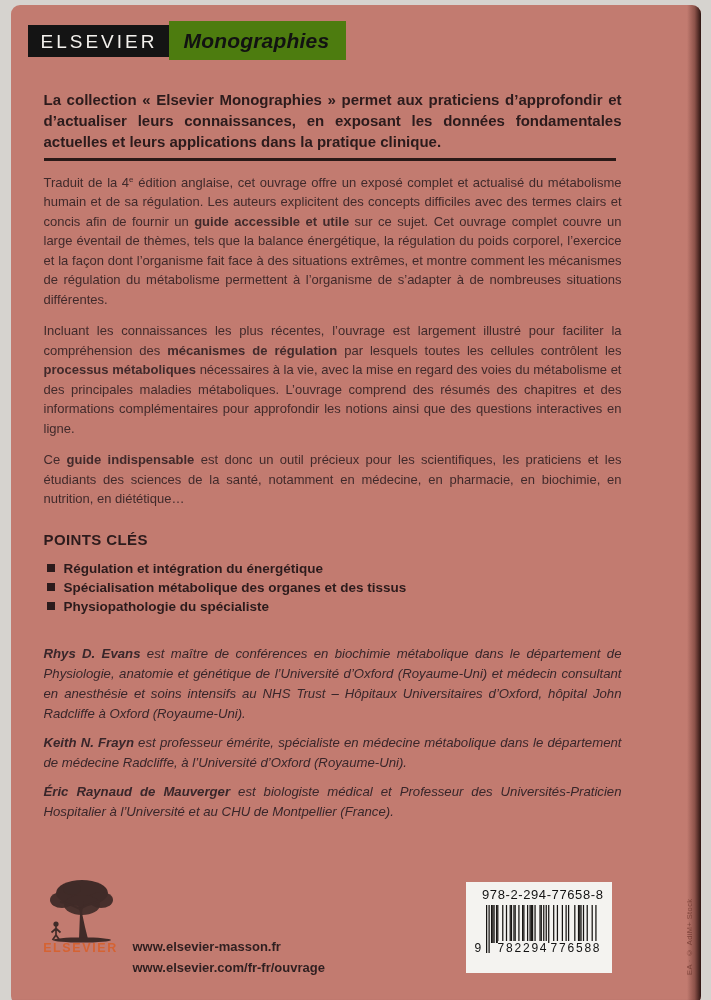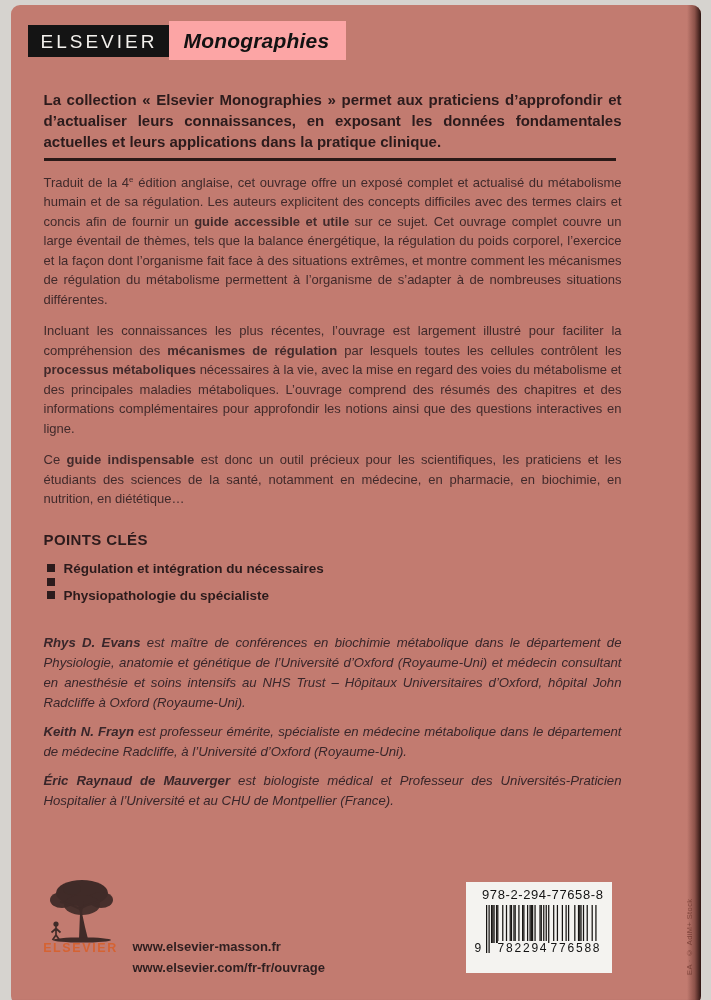--- a/index.html
+++ b/index.html
@@ -2,21 +2,21 @@
 <html><head>
 <meta charset="utf-8">
 <style>
   html,body{margin:0;padding:0;background:#d6d3cf;font-family:"Liberation Sans",sans-serif;}
   .cover{position:relative;width:690px;height:1000px;background:#c27b70;border-radius:9px;
          overflow:hidden;margin:5px auto;color:#3a2627;}
   
   .brandrow{position:absolute;top:16px;left:17px;display:flex;align-items:center;}
   .brand-black{background:#141414;color:#f3f1ed;font-size:19px;letter-spacing:3px;
                padding:7px 12px 6px 13px;line-height:1;}
-  .brand-white{background:#fca5a5;color:#121212;font-size:21px;font-weight:bold;font-style:italic;
+  .brand-white{background:#4d7c0f;color:#121212;font-size:21px;font-weight:bold;font-style:italic;
                padding:9px 17px 9px 14px;line-height:1;letter-spacing:0.2px;}
   
   .content{position:absolute;left:33px;top:84px;width:578px;}
   .intro{margin:0;font-size:15px;line-height:21px;font-weight:bold;color:#2c1b1c;text-align:justify;}
   .rule{height:2.5px;background:#2a1917;margin-top:6px;width:572px;}
   p.bodypara{margin:12px 0 0 0;font-size:13px;line-height:19.5px;color:#412a2b;text-align:justify;}
   p.bodypara:first-of-type{margin-top:14px;}
   sup{font-size:62%;line-height:0;}
   .points-title{margin:22px 0 0 0;font-size:15px;font-weight:bold;color:#2c1b1c;letter-spacing:0.4px;}
   ul.points{list-style:none;margin:11px 0 0 0;padding:0 0 0 3px;}
@@ -65,24 +65,25 @@
     <div class="rule"></div>
 
     <p class="bodypara"><span>Traduit de la 4</span><sup>e</sup><span> édition anglaise, cet ouvrage offre un exposé complet et actualisé du métabolisme humain et de sa régulation. Les auteurs explicitent des concepts difficiles avec des termes clairs et concis afin de fournir un </span><span style="font-weight: bold;">guide accessible et utile</span><span> sur ce sujet. Cet ouvrage complet couvre un large éventail de thèmes, tels que la balance énergétique, la régulation du poids corporel, l’exercice et la façon dont l’organisme fait face à des situations extrêmes, et montre comment les mécanismes de régulation du métabolisme permettent à l’organisme de s’adapter à de nombreuses situations différentes.</span></p>
     <p class="bodypara"><span>Incluant les connaissances les plus récentes, l’ouvrage est largement illustré pour faciliter la compréhension des </span><span style="font-weight: bold;">mécanismes de régulation</span><span> par lesquels toutes les cellules contrôlent les </span><span style="font-weight: bold;">processus métaboliques</span><span> nécessaires à la vie, avec la mise en regard des voies du métabolisme et des principales maladies métaboliques. L’ouvrage comprend des résumés des chapitres et des informations complémentaires pour approfondir les notions ainsi que des questions interactives en ligne.</span></p>
     <p class="bodypara"><span>Ce </span><span style="font-weight: bold;">guide indispensable</span><span> est donc un outil précieux pour les scientifiques, les praticiens et les étudiants des sciences de la santé, notamment en médecine, en pharmacie, en biochimie, en nutrition, en diététique…</span></p>
 
     <p class="points-title">POINTS CLÉS</p>
     <ul class="points">
       <li>
         <span class="sq"></span>
-        <span>Régulation et intégration du nécessaires</span>
+        <span>Régulation et intégration du énergétique</span>
       </li>
       <li>
         <span class="sq"></span>
+        <span>Spécialisation métabolique des organes et des tissus</span>
       </li>
       <li>
         <span class="sq"></span>
         <span>Physiopathologie du spécialiste</span>
       </li>
     </ul>
 
     <div class="bios">
       <p class="bio"><span style="font-weight: bold;">Rhys D. Evans</span><span> est maître de conférences en biochimie métabolique dans le département de Physiologie, anatomie et génétique de l’Université d’Oxford (Royaume-Uni) et médecin consultant en anesthésie et soins intensifs au NHS Trust – Hôpitaux Universitaires d’Oxford, hôpital John Radcliffe à Oxford (Royaume-Uni).</span></p>
       <p class="bio"><span style="font-weight: bold;">Keith N. Frayn</span><span> est professeur émérite, spécialiste en médecine métabolique dans le département de médecine Radcliffe, à l’Université d’Oxford (Royaume-Uni).</span></p>

